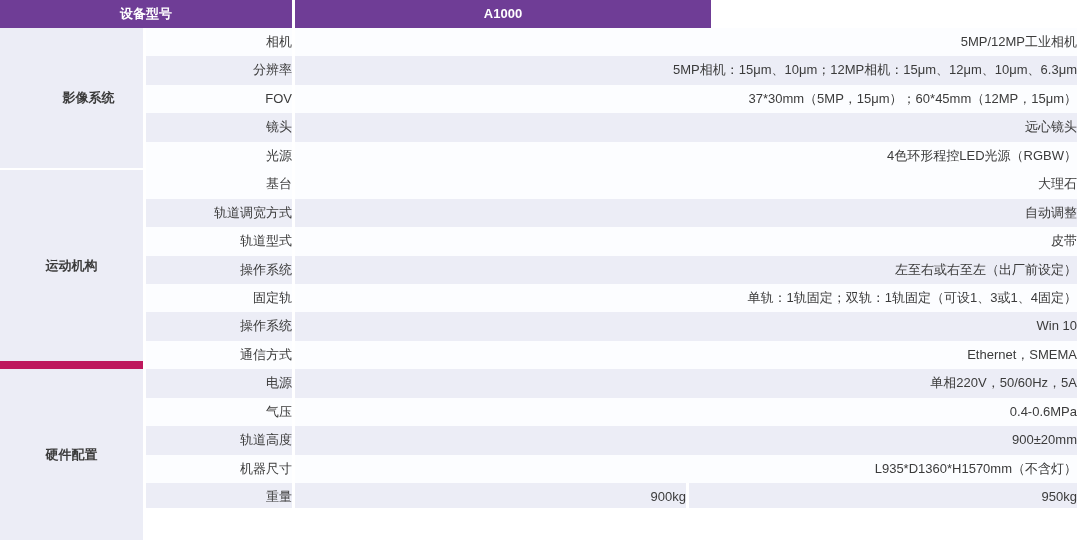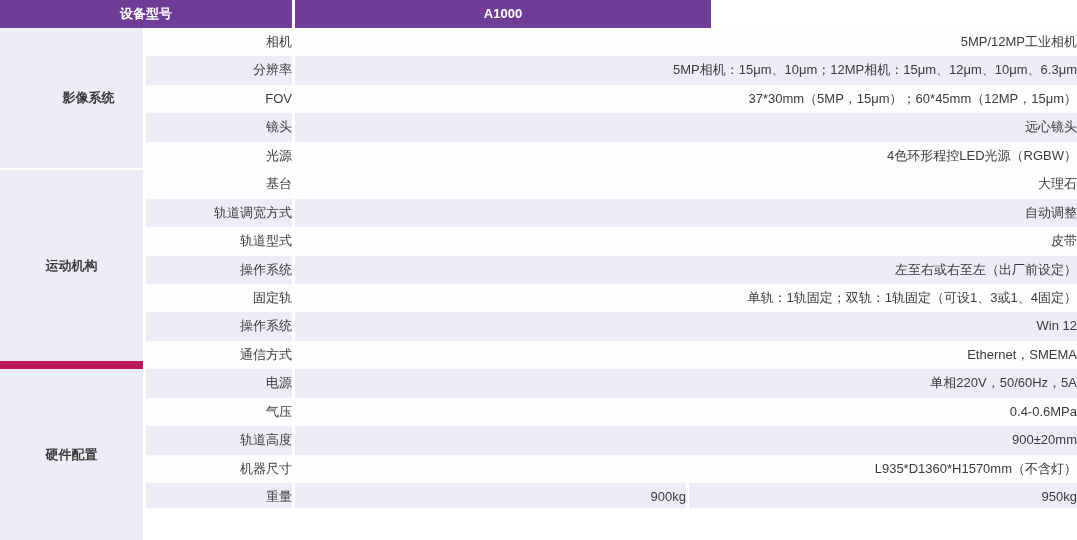--- a/index.html
+++ b/index.html
@@ -155,21 +155,21 @@
       </div>
       <div class="row wht">
         <div class="cell label-cell">固定轨</div>
         <div class="vgap"></div>
         <div class="cell value-cell">单轨：1轨固定；双轨：1轨固定（可设1、3或1、4固定）</div>
       </div>
 
       <div class="row lav">
         <div class="cell label-cell">操作系统</div>
         <div class="vgap"></div>
-        <div class="cell value-cell">Win 12</div>
+        <div class="cell value-cell">Win 10</div>
       </div>
       <div class="row wht">
         <div class="cell label-cell">通信方式</div>
         <div class="vgap"></div>
         <div class="cell value-cell">Ethernet，SMEMA</div>
       </div>
       <div class="row lav">
         <div class="cell label-cell">电源</div>
         <div class="vgap"></div>
         <div class="cell value-cell">单相220V，50/60Hz，5A</div>

